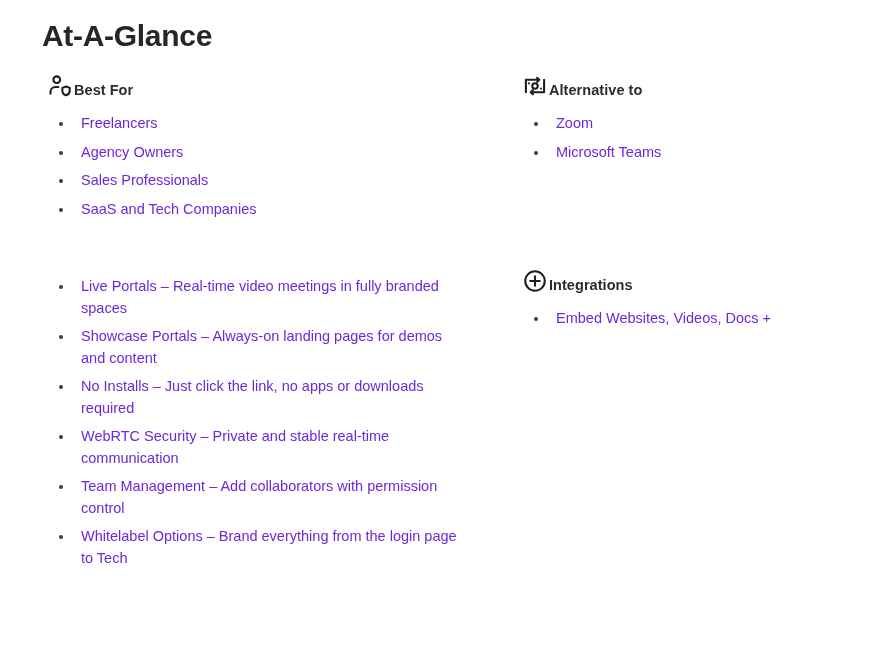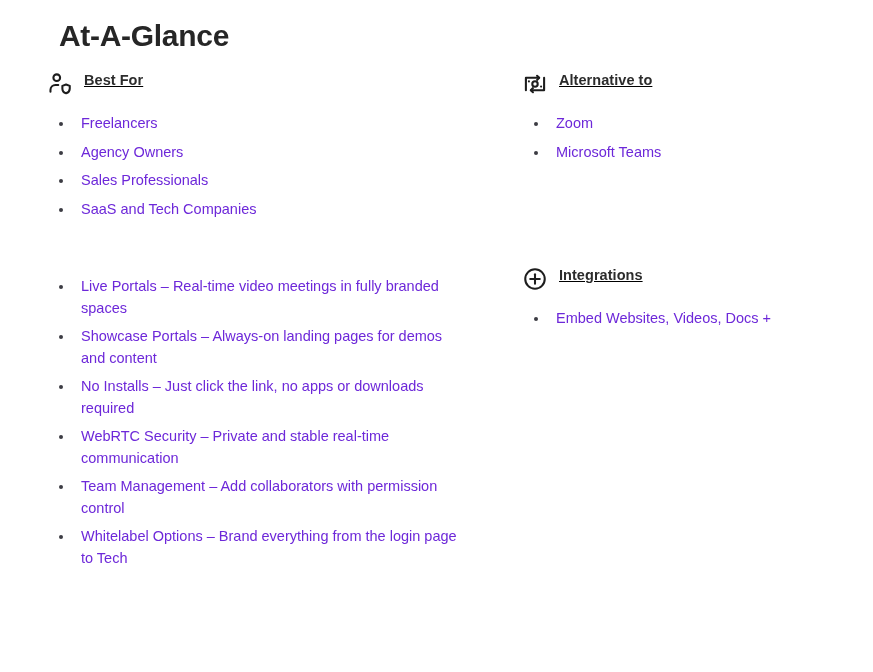--- a/index.html
+++ b/index.html
@@ -16,21 +16,21 @@
   }
   .page {
     position: relative;
     width: 873px;
     height: 672px;
     box-sizing: border-box;
     padding: 0;
   }
   .page-title {
     position: absolute;
-    left: 59px;
+    left: 42px;
     top: 16px;
     font-size: 30px;
     font-weight: 700;
     letter-spacing: -0.3px;
     color: #262626;
     line-height: 40px;
     margin: 0;
   }
   .columns {
     position: absolute;
@@ -49,24 +49,22 @@
   }
   .col-right {
     width: 393px;
     padding-left: 41px;
   }
   .section {
     margin: 0 0 0 0;
   }
   .section-head {
     display: flex;
-    align-items: flex-start;
-    gap: 10px;
+    align-items: flex-end;
     height: 30px;
-    text-decoration: underline;
   }
   .section-icon {
     width: 28px;
     height: 28px;
     flex: 0 0 28px;
     display: flex;
     align-items: center;
     justify-content: center;
     color: #1d1d1d;
   }

